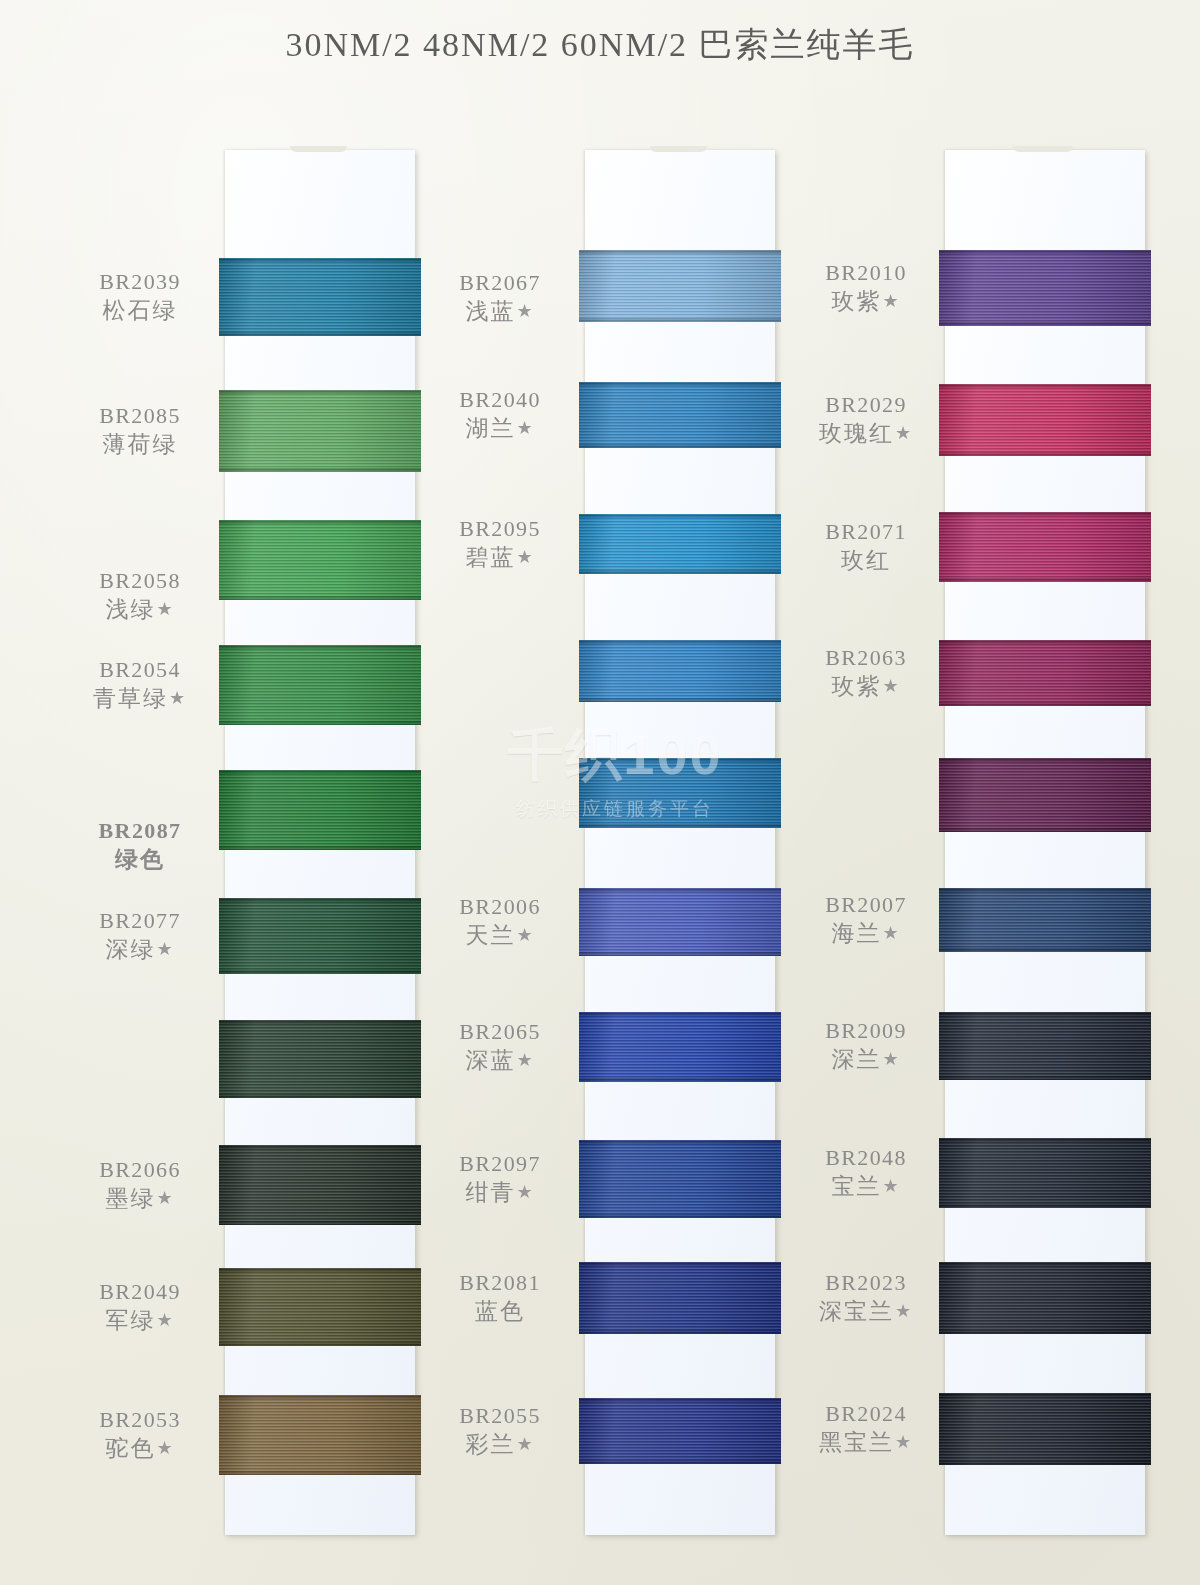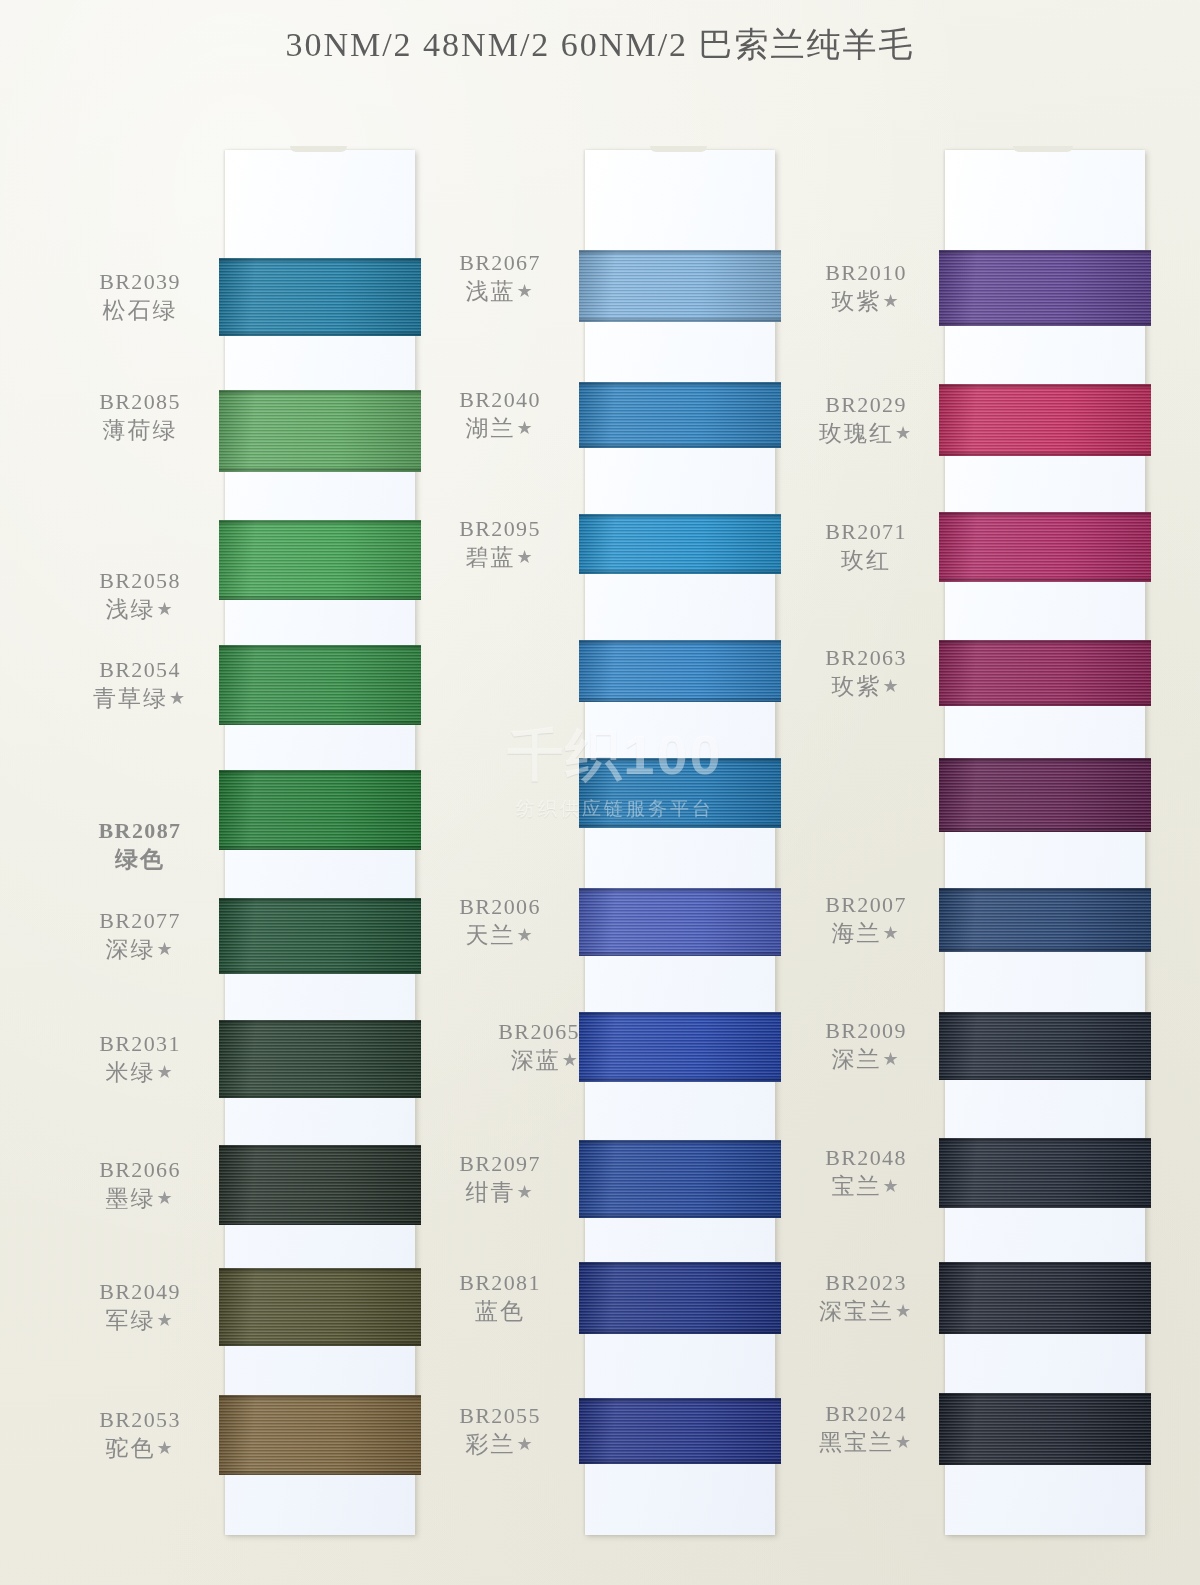--- a/index.html
+++ b/index.html
@@ -197,44 +197,40 @@
 <div class="sheet-title">30NM/2 48NM/2 60NM/2 巴索兰纯羊毛</div>
 
 <div class="chart">
 
   <div class="column col-1">
     <div class="label-gutter">
         <div class="entry-label" style="top: 127px;">
           <div class="code">BR2039</div>
           <div class="cname"><span>松石绿</span></div>
         </div>
-        <div class="entry-label" style="top: 247px;">
+        <div class="entry-label" style="top: 261px;">
           <div class="code">BR2085</div>
           <div class="cname"><span>薄荷绿</span></div>
         </div>
         <div class="entry-label" style="top: 390px; margin-top: 36px;">
           <div class="code">BR2058</div>
           <div class="cname"><span>浅绿</span><span class="star">★</span></div>
         </div>
         <div class="entry-label" style="top: 515px;">
           <div class="code">BR2054</div>
           <div class="cname"><span>青草绿</span><span class="star">★</span></div>
         </div>
         <div class="entry-label" style="top: 676px; font-weight: bold;">
           <div class="code">BR2087</div>
           <div class="cname"><span>绿色</span></div>
         </div>
         <div class="entry-label" style="top: 766px;">
           <div class="code">BR2077</div>
           <div class="cname"><span>深绿</span><span class="star">★</span></div>
         </div>
-        <div class="entry-label" style="top: 889px;">
-          <div class="code">BR2031</div>
-          <div class="cname"><span>米绿</span><span class="star">★</span></div>
-        </div>
         <div class="entry-label" style="top: 1015px;">
           <div class="code">BR2066</div>
           <div class="cname"><span>墨绿</span><span class="star">★</span></div>
         </div>
         <div class="entry-label" style="top: 1137px;">
           <div class="code">BR2049</div>
           <div class="cname"><span>军绿</span><span class="star">★</span></div>
         </div>
         <div class="entry-label" style="top: 1265px;">
           <div class="code">BR2053</div>
@@ -300,37 +296,37 @@
           <div class="yarn"></div>
           <div class="sheen"></div>
           <div class="edge-top"></div>
           <div class="edge-bot"></div>
         </div>
       </div>
   </div>
 
   <div class="column col-2">
     <div class="label-gutter">
-        <div class="entry-label" style="top: 108px;">
+        <div class="entry-label" style="top: 128px;">
           <div class="code">BR2067</div>
           <div class="cname"><span>浅蓝</span><span class="star">★</span></div>
         </div>
         <div class="entry-label" style="top: 245px;">
           <div class="code">BR2040</div>
           <div class="cname"><span>湖兰</span><span class="star">★</span></div>
         </div>
         <div class="entry-label" style="top: 374px;">
           <div class="code">BR2095</div>
           <div class="cname"><span>碧蓝</span><span class="star">★</span></div>
         </div>
         <div class="entry-label" style="top: 752px;">
           <div class="code">BR2006</div>
           <div class="cname"><span>天兰</span><span class="star">★</span></div>
         </div>
-        <div class="entry-label" style="top: 877px; text-align: right;">
+        <div class="entry-label" style="top: 877px;">
           <div class="code">BR2065</div>
           <div class="cname"><span>深蓝</span><span class="star">★</span></div>
         </div>
         <div class="entry-label" style="top: 1009px;">
           <div class="code">BR2097</div>
           <div class="cname"><span>绀青</span><span class="star">★</span></div>
         </div>
         <div class="entry-label" style="top: 1128px;">
           <div class="code">BR2081</div>
           <div class="cname"><span>蓝色</span></div>

